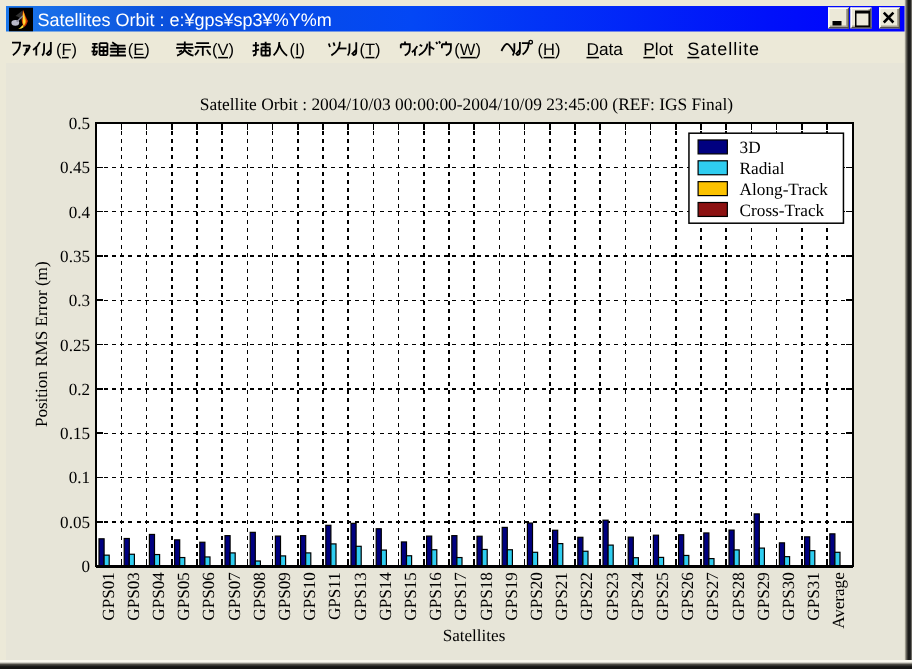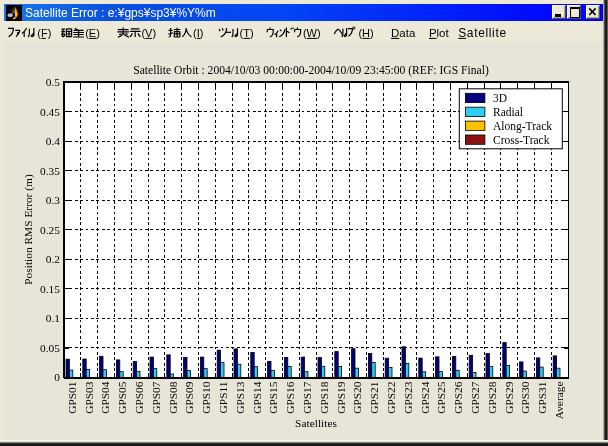--- a/index.html
+++ b/index.html
@@ -182,21 +182,21 @@
     <svg width="16" height="16" viewBox="0 0 16 16" style="position:absolute;left:2;top:1">
 <rect x="0" y="0" width="16" height="16" fill="#000000"></rect>
 <path d="M10 13 C8 10 8 6 9.4 1.5 C10.6 5 11.6 7 12.6 9 C12 11 11 12.6 10 13 Z" fill="#c83200"></path>
 <path d="M9.7 12.6 C8.6 9.8 8.8 5.6 9.6 2.2 C10.4 4.8 10.9 6.8 11.5 9.2 C11.1 10.8 10.4 12 9.7 12.6 Z" fill="#ff9912"></path>
 <path d="M9.8 11.8 C9.2 9.4 9.3 6.2 9.7 3.4 C10.1 5.6 10.4 7.4 10.7 9.6 C10.5 10.6 10.2 11.3 9.8 11.8 Z" fill="#ffe43c"></path>
 <path d="M9.9 13 C9 13.8 7.5 14.4 6.2 14.3 C7.3 13.6 8.3 12.8 8.9 11.6 Z" fill="#ffe43c"></path>
 <path d="M8.9 8.2 C7.6 6.9 5.9 5.9 4.3 5.6 L9 2 Z" fill="#323232"></path>
 <ellipse cx="4.2" cy="10.2" rx="2.6" ry="1.9" fill="#b9b9c8"></ellipse>
 <path d="M4.8 9.2 L9.2 5.2 L9.6 5.8 L5.6 9.8 Z" fill="#8c8ca0"></path>
 </svg>
-    <div id="title">Satellite Error : e:¥gps¥sp3¥%Y%m</div>
+    <div id="title">Satellites Orbit : e:¥gps¥sp3¥%Y%m</div>
     <div style="position:absolute;left:547.8px;top:0.6px;width:14.5px;height:14.3px;background:#ece9d8;border:1px solid;border-color:#fffdf4 #55514a #55514a #fffdf4;box-shadow:inset -1px -1px 0 #a8a494;box-sizing:border-box;">
       <div style="position:absolute;left:2px;top:8.7px;width:6.5px;height:2.3px;background:#000"></div>
     </div>
     <div style="position:absolute;left:562.8px;top:0.6px;width:14.5px;height:14.3px;background:#ece9d8;border:1px solid;border-color:#fffdf4 #55514a #55514a #fffdf4;box-shadow:inset -1px -1px 0 #a8a494;box-sizing:border-box;">
       <div style="position:absolute;left:2.4px;top:1.8px;width:7.6px;height:7.8px;border:1.1px solid #000;border-top-width:2.2px"></div>
     </div>
     <div style="position:absolute;left:581.8px;top:0.6px;width:14.5px;height:14.3px;background:#ece9d8;border:1px solid;border-color:#fffdf4 #55514a #55514a #fffdf4;box-shadow:inset -1px -1px 0 #a8a494;box-sizing:border-box;">
       <svg width="14" height="14" viewBox="0 0 14 14" style="position:absolute;left:-0.5px;top:-0.5px">
         <path d="M3.2 3.4 L9.6 10 M9.6 3.4 L3.2 10" stroke="#000" stroke-width="1.7"></path>
       </svg>

